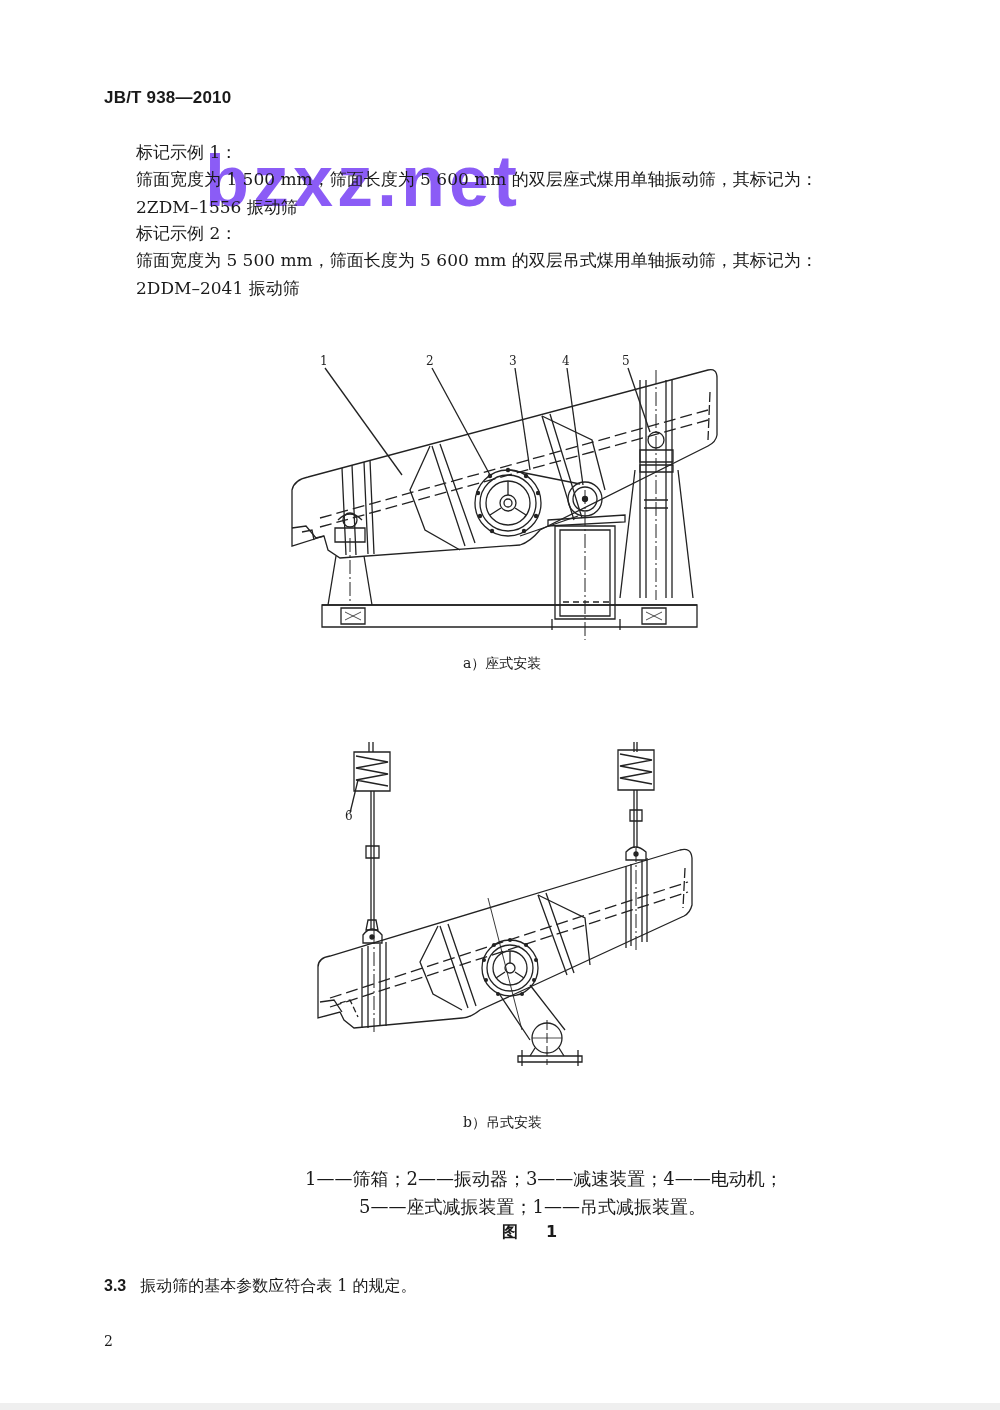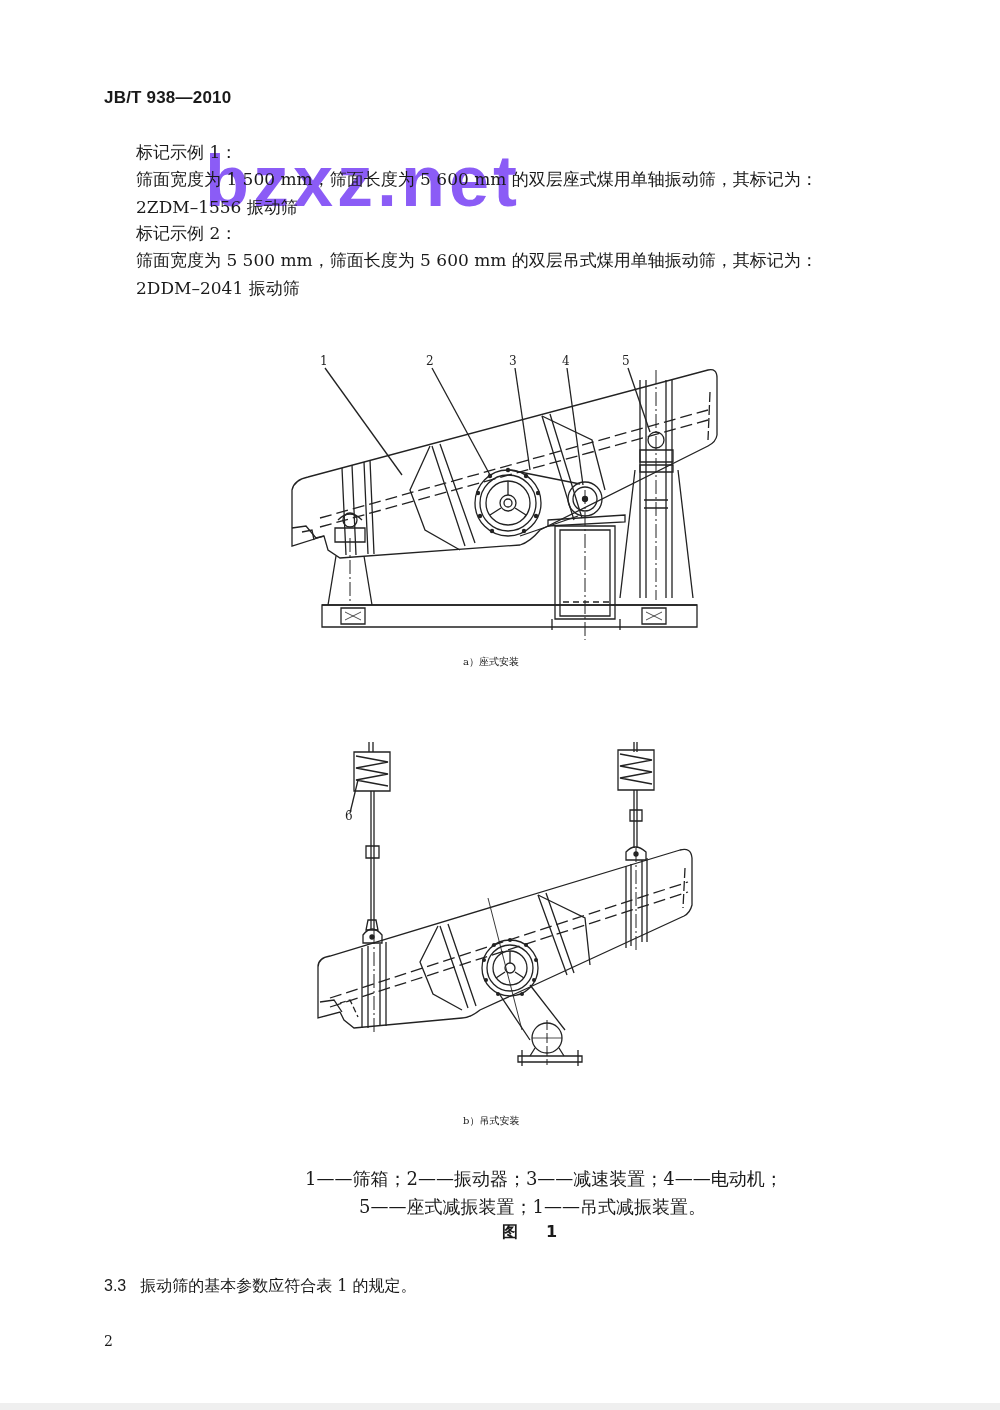--- a/index.html
+++ b/index.html
@@ -4,26 +4,26 @@
 <style>
   html, body { margin:0; padding:0; background:#ffffff; }
   body { width:1000px; height:1410px; position:relative; overflow:hidden;
          font-family:"DejaVu Serif","Liberation Serif",serif; color:#1a1a1a; }
   .header { position:absolute; left:104px; top:88px; font-family:"Liberation Sans","DejaVu Sans",sans-serif;
             font-weight:bold; font-size:17px; letter-spacing:0.2px;text-align:right; }
   .watermark { position:absolute; left:205px; top:140px; font-family:"Liberation Sans","DejaVu Sans",sans-serif;
                font-weight:bold; font-size:72px; color:#8b5cf6; letter-spacing:4px; z-index:0; }
   .para { position:absolute; left:136px; font-size:17px; line-height:18px; z-index:1; white-space:nowrap; }
   .fig { position:absolute; z-index:1; }
-  .caption { position:absolute; font-size:10px; text-align:center; white-space:nowrap; }
+  .caption { position:absolute; font-size:14px; text-align:center; white-space:nowrap; }
   .legend { position:absolute; font-size:18px; white-space:nowrap; }
   .figtitle { position:absolute; left:502px; top:1222px; font-size:16px; font-weight:bold; font-family:"DejaVu Sans","Liberation Sans",sans-serif; }
   .figtitle span { margin-right:28px; }
   .section { position:absolute; left:104px; top:1276px; font-size:16px; white-space:nowrap; }
-  .section .num { font-family:"Liberation Sans","DejaVu Sans",sans-serif; font-weight:normal; margin-right:14px; }
+  .section .num { font-family:"Liberation Sans","DejaVu Sans",sans-serif; font-weight:bold; margin-right:14px; }
   .pageno { position:absolute; left:104px; top:1333px; font-size:14px; }
   .bottom-bar { position:absolute; left:0; top:1403px; width:1000px; height:7px; background:#efefef; }
   svg line, svg path, svg rect, svg circle, svg polygon, svg polyline { vector-effect:non-scaling-stroke; }
 </style>
 </head>
 <body>
 
 <div class="header">JB/T 938—2010</div>
 
 <div class="watermark">bzxz.net</div>

